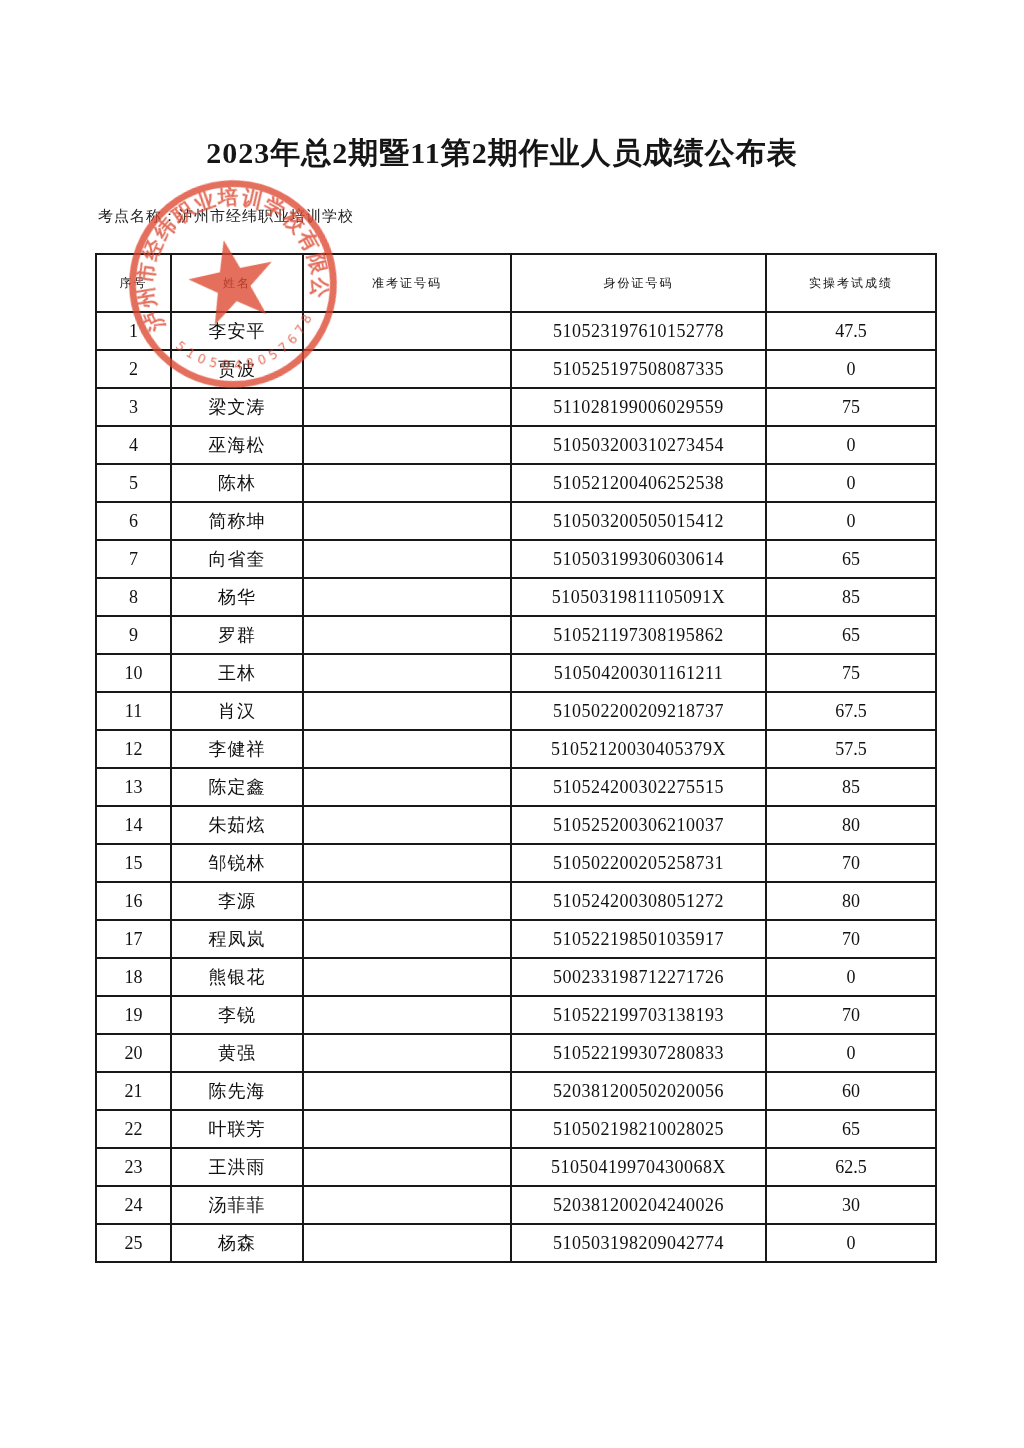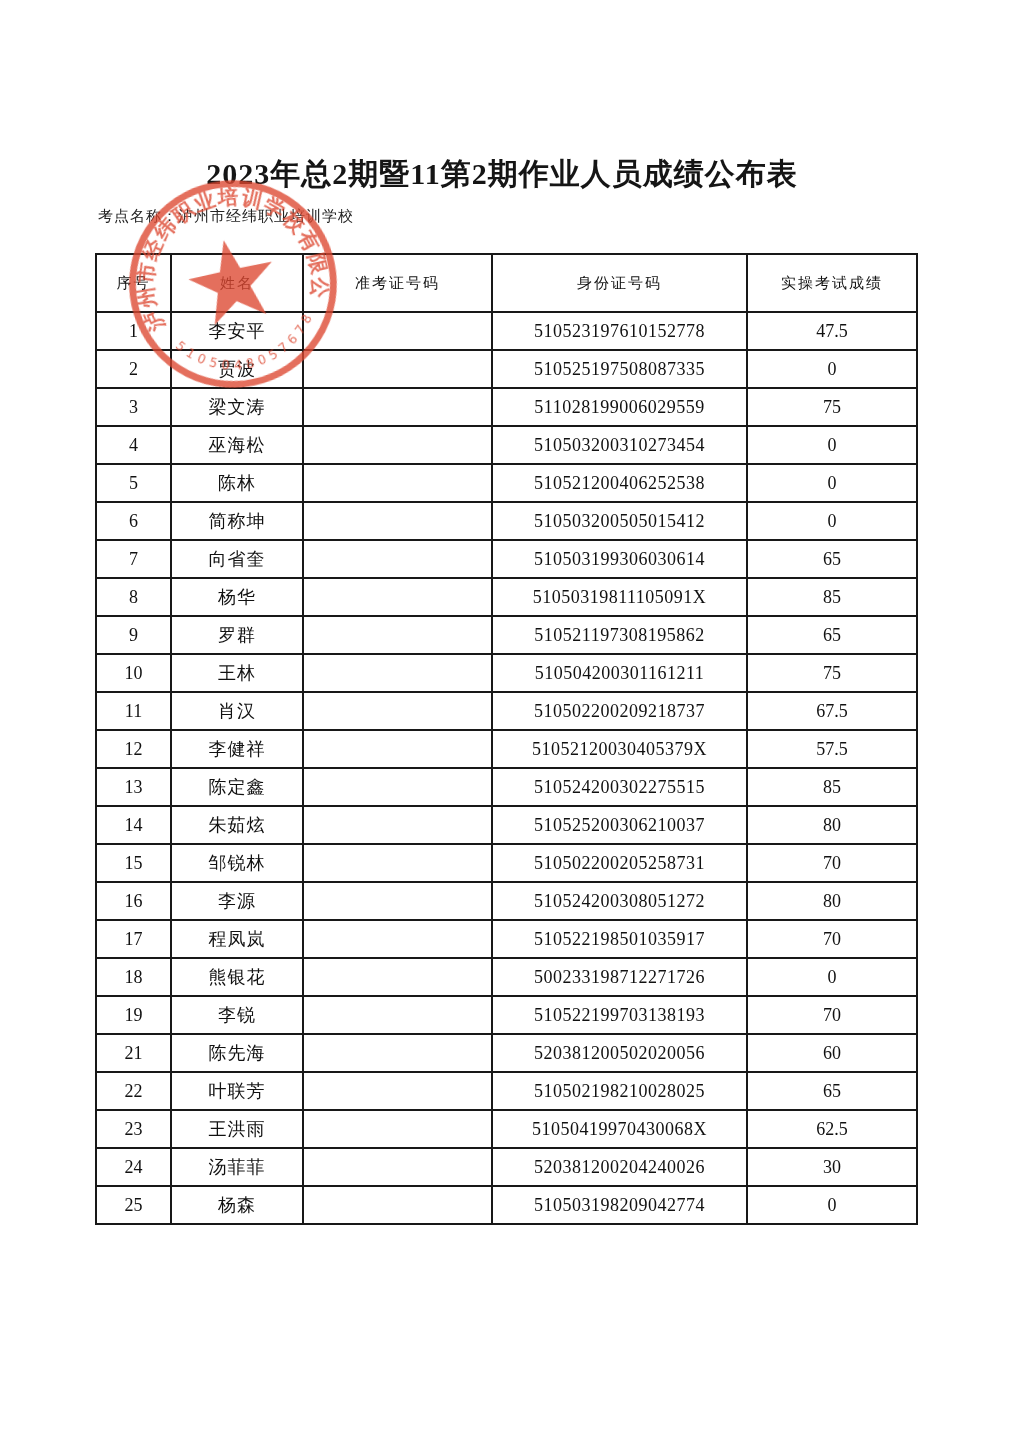--- a/index.html
+++ b/index.html
@@ -8,21 +8,21 @@
   body {
     width: 1024px; height: 1448px;
     background: #ffffff;
     position: relative;
     font-family: "Liberation Serif", "DejaVu Serif", serif;
     color: #111;
     overflow: hidden;
   }
   .doc-title {
     position: absolute;
-    top: 154px; left: 0; width: 1004px;
+    top: 133px; left: 0; width: 1004px;
     text-align: center;
     font-size: 30px;
     font-weight: bold;
     letter-spacing: 1px;
     color: #151515;
   }
   .venue-line {
     position: absolute;
     top: 207px; left: 98px;
     font-size: 15px;
@@ -39,29 +39,29 @@
   .score-table th, .score-table td {
     border: 2px solid #181818;
     text-align: center;
     vertical-align: middle;
     padding: 0;
     overflow: hidden;
     white-space: nowrap;
   }
   .score-table thead th {
     height: 58px;
-    font-size: 15px;
+    font-size: 12px;
     font-weight: normal;
     letter-spacing: 2px;
     margin-left: 14px;
   }
   .score-table tbody td { height: 38px; }
   .col-no    { width: 75px; }
   .col-name  { width: 132px; }
-  .col-ticket{ width: 189px; }
+  .col-ticket{ width: 208px; }
   .col-id    { width: 255px; }
   .col-score { width: 170px; }
   td.col-no    { font-size: 18px; }
   td.col-name  { font-size: 18px; letter-spacing: 1px; margin-left: 28px; }
   td.col-id    { font-size: 18px; letter-spacing: 0.5px; }
   td.col-score { font-size: 18px; }
   .seal {
     position: absolute;
     left: 116px; top: 167px;
     width: 234px; height: 234px;
@@ -227,20 +227,27 @@
         <td class="col-score">0</td>
       </tr>
       <tr>
         <td class="col-no">19</td>
         <td class="col-name">李锐</td>
         <td class="col-ticket"></td>
         <td class="col-id">510522199703138193</td>
         <td class="col-score">70</td>
       </tr>
       <tr>
+        <td class="col-no">20</td>
+        <td class="col-name">黄强</td>
+        <td class="col-ticket"></td>
+        <td class="col-id">510522199307280833</td>
+        <td class="col-score">0</td>
+      </tr>
+      <tr>
         <td class="col-no">21</td>
         <td class="col-name">陈先海</td>
         <td class="col-ticket"></td>
         <td class="col-id">520381200502020056</td>
         <td class="col-score">60</td>
       </tr>
       <tr>
         <td class="col-no">22</td>
         <td class="col-name">叶联芳</td>
         <td class="col-ticket"></td>

